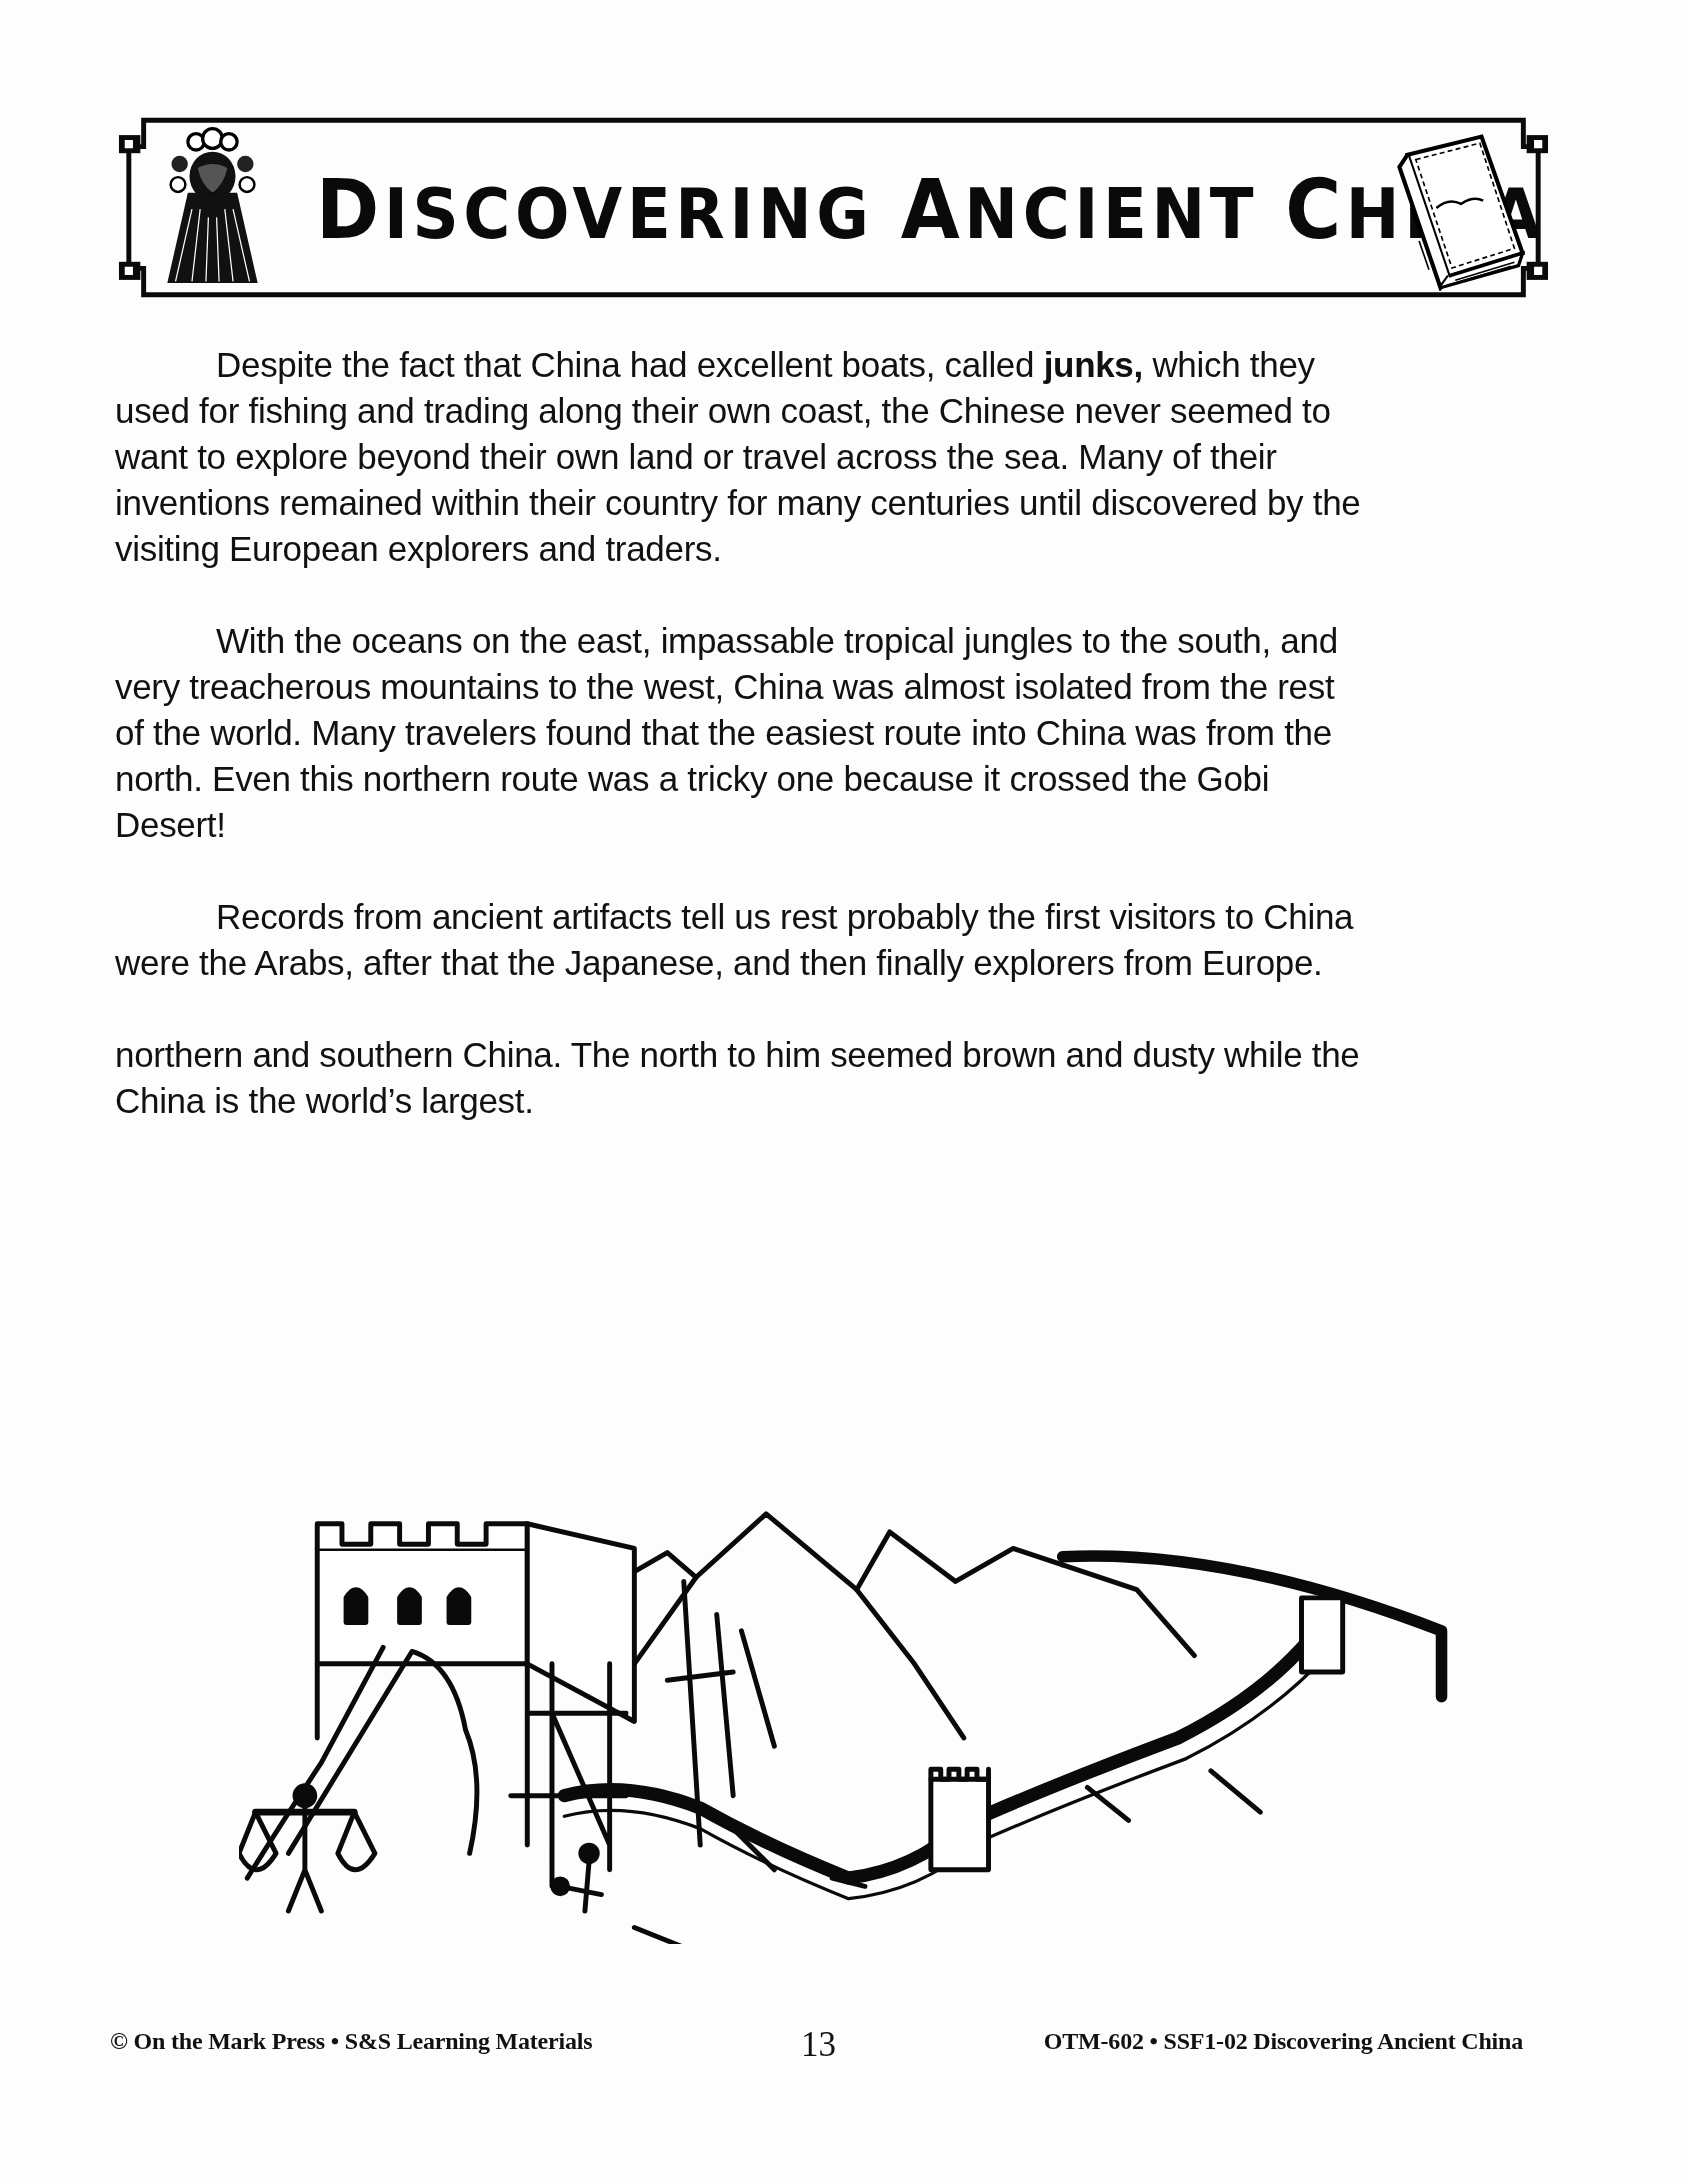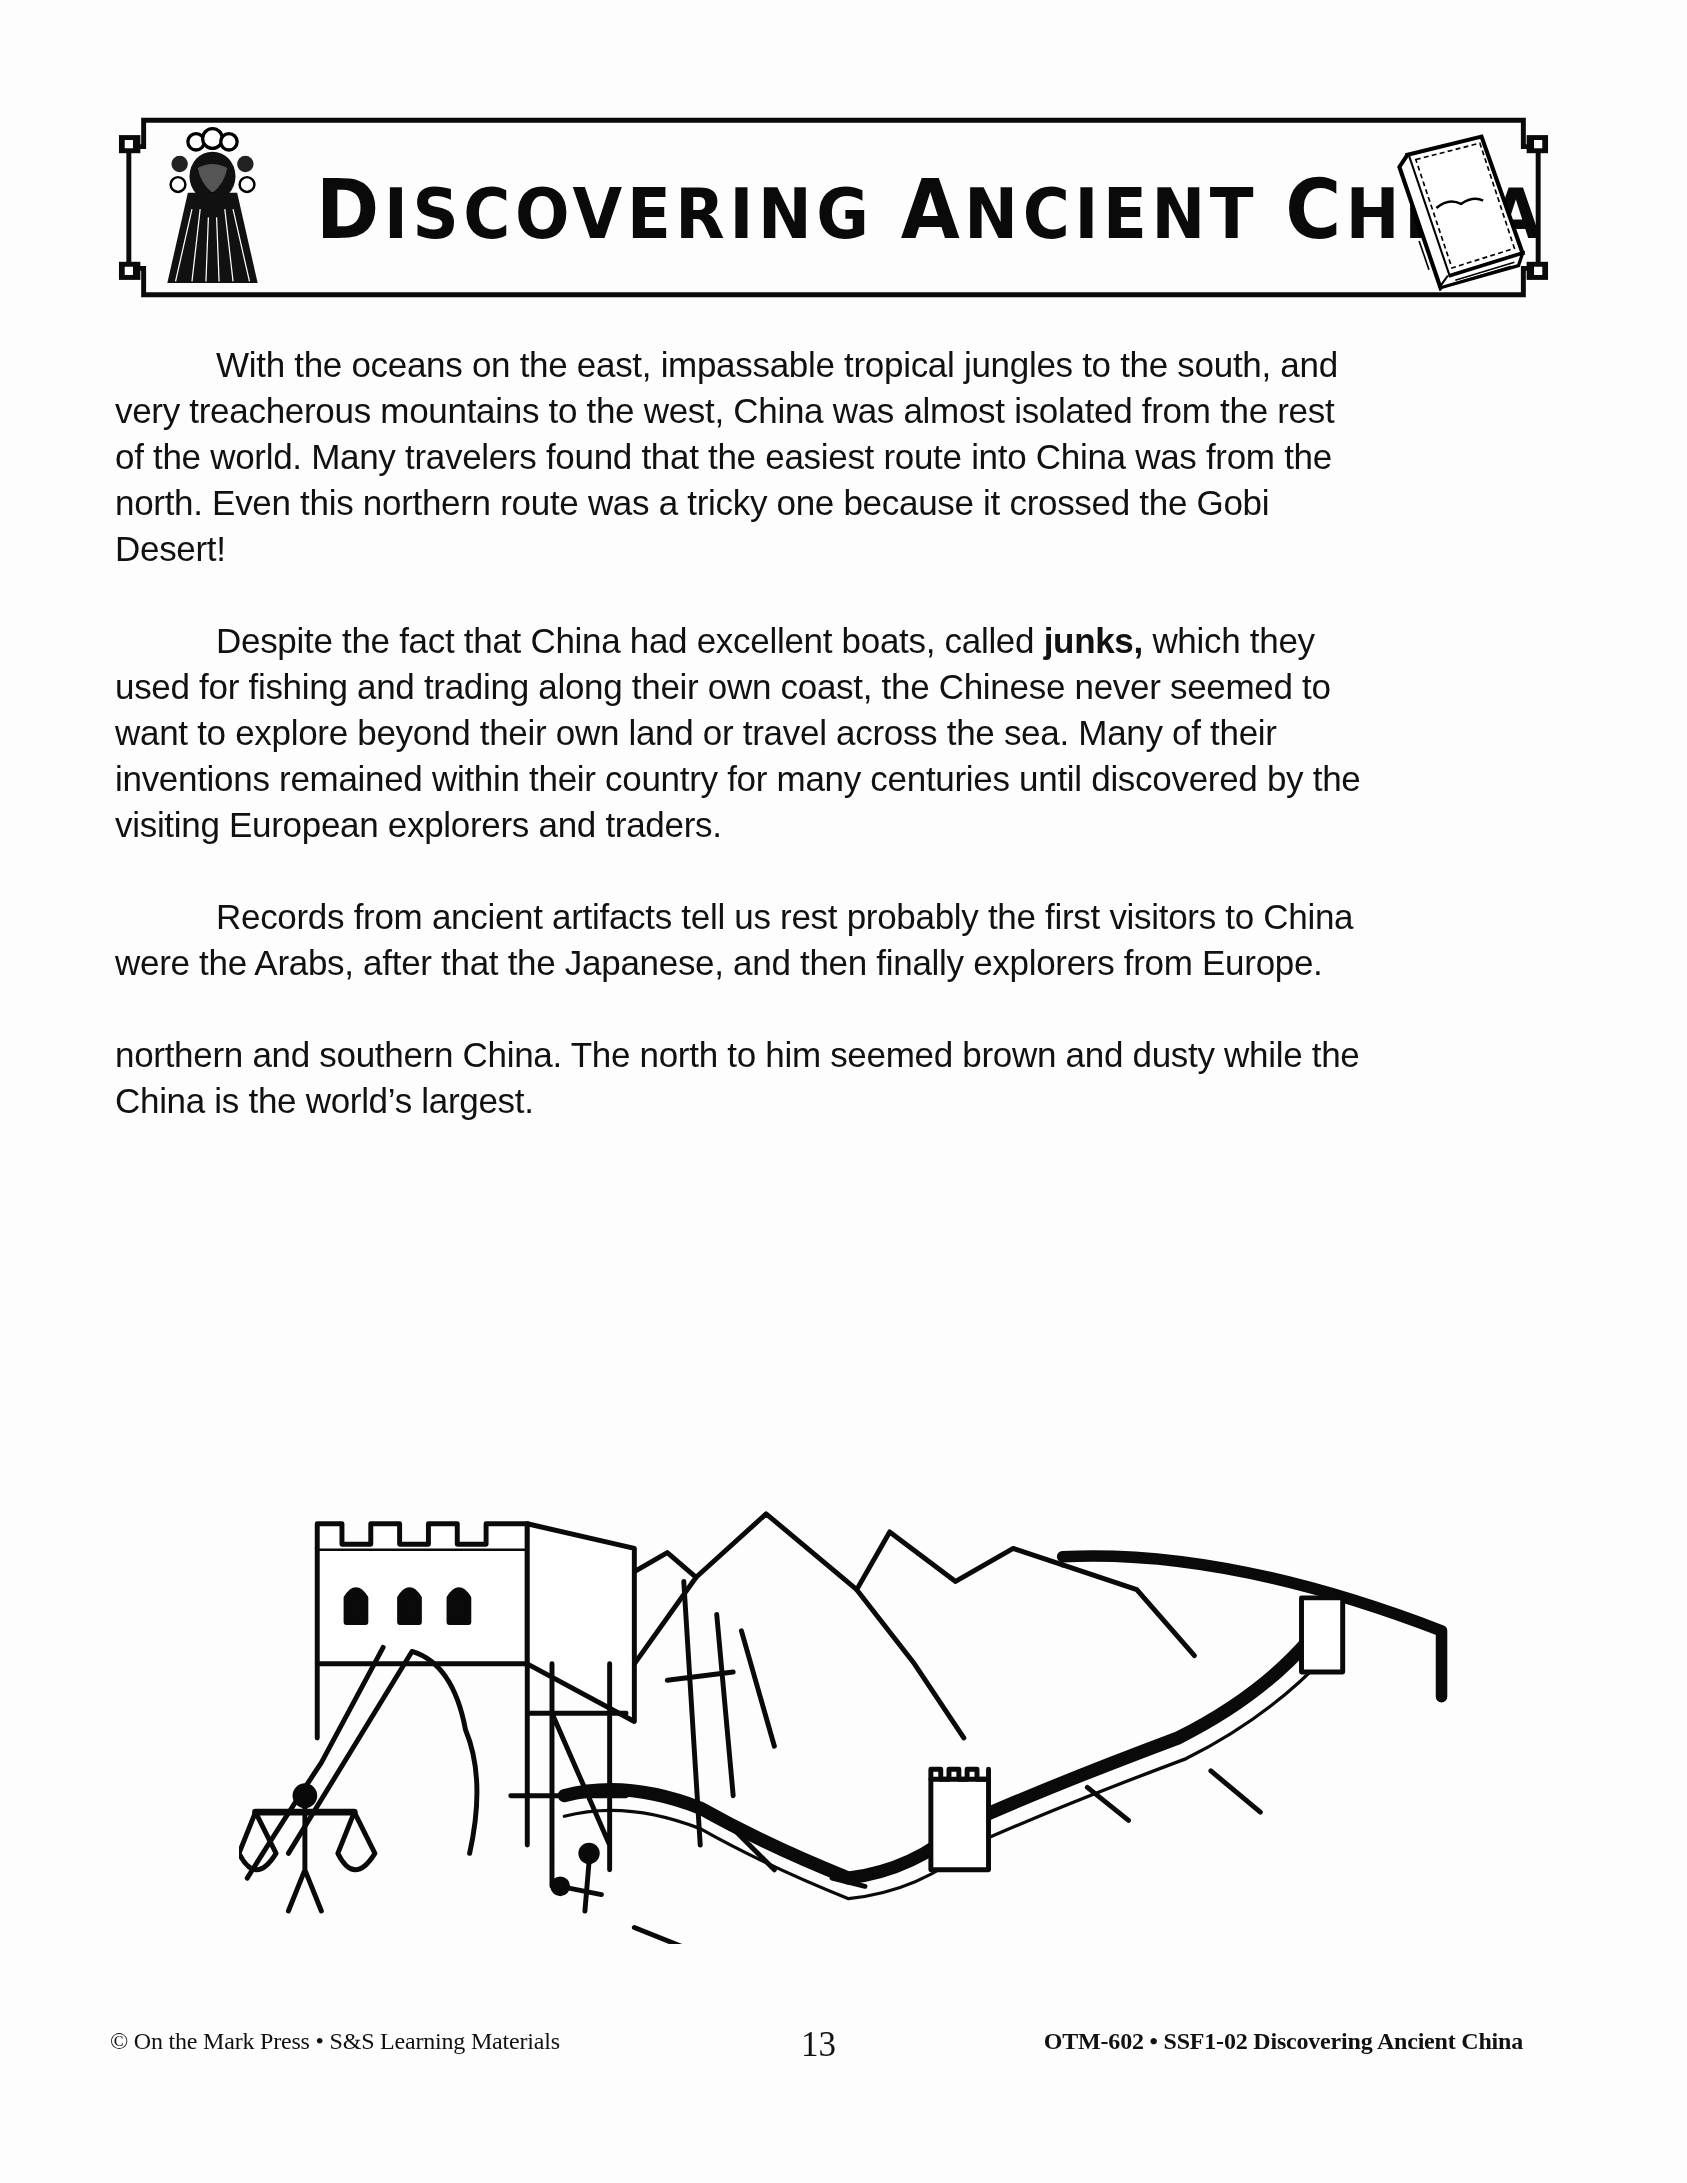--- a/index.html
+++ b/index.html
@@ -28,21 +28,21 @@
   .body .line.first { padding-left: 101px; }
   .body p { text-indent: 0; }
 
   
   .illustration { position: absolute; left: 239px; top: 1499px; width: 1219px; height: 445px; }
   .illustration svg { width: 100%; height: 100%; }
 
   
   .footer { position: absolute; left: 110px; top: 2028px; width: 1413px; height: 33px;
     font-family: "Liberation Serif", serif; font-size: 24px; color: #111; }
-  .footer .left { position: absolute; left: 0; top: 0; font-weight: normal; white-space: nowrap; letter-spacing: -0.2px; }
+  .footer .left { position: absolute; left: 0; top: 0; font-weight: bold; white-space: nowrap; letter-spacing: -0.2px; }
   .footer .center { position: absolute; left: 691px; top: -3.3px; font-size: 35px; font-weight: normal; }
   .footer .right { position: absolute; right: 0; top: 0; font-weight: bold; white-space: nowrap; letter-spacing: -0.2px; }
 </style>
 </head>
 <body>
 
 <div class="page">
 
   <div class="banner">
     <svg class="frame" viewBox="0 0 1737 220">
@@ -101,32 +101,32 @@
           <line x1="16" y1="60" x2="26" y2="90"></line>
             <line x1="24" y1="95" x2="36" y2="130"></line>
           <line x1="34" y1="135" x2="46" y2="170"></line>
         </g>
       </svg>
     </div>
   </div>
 
   <div class="body">
     <p>
+      <span class="line first"><span>Despite the fact that China had excellent boats, called </span><span class="bold">junks,</span><span> which they</span></span>
+      <span class="line">used for fishing and trading along their own coast, the Chinese never seemed to</span>
+      <span class="line">want to explore beyond their own land or travel across the sea. Many of their</span>
+      <span class="line">inventions remained within their country for many centuries until discovered by the</span>
+      <span class="line">visiting European explorers and traders.</span>
+    </p>
+    <p>
       <span class="line first">With the oceans on the east, impassable tropical jungles to the south, and</span>
       <span class="line">very treacherous mountains to the west, China was almost isolated from the rest</span>
       <span class="line">of the world.  Many travelers found that the easiest route into China was from the</span>
       <span class="line">north.  Even this northern route was a tricky one because it crossed the Gobi</span>
       <span class="line">Desert!</span>
-    </p>
-    <p>
-      <span class="line first"><span>Despite the fact that China had excellent boats, called </span><span class="bold">junks,</span><span> which they</span></span>
-      <span class="line">used for fishing and trading along their own coast, the Chinese never seemed to</span>
-      <span class="line">want to explore beyond their own land or travel across the sea. Many of their</span>
-      <span class="line">inventions remained within their country for many centuries until discovered by the</span>
-      <span class="line">visiting European explorers and traders.</span>
     </p>
     <p>
       <span class="line first">Records from ancient artifacts tell us rest probably the first visitors to China</span>
       <span class="line">were the Arabs, after that the Japanese, and then finally explorers from Europe.</span>
     </p>
     <p>
       <span class="line">northern and southern China.  The north to him seemed brown and dusty while the</span>
       <span class="line">China is the world’s largest.</span>
     </p>
   </div>

